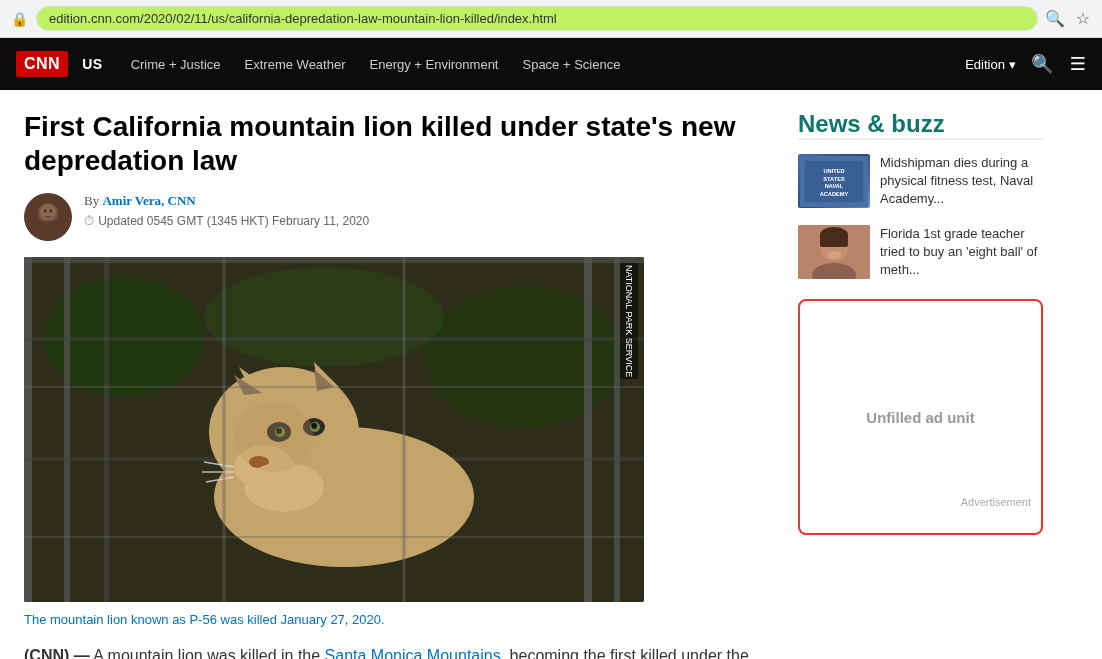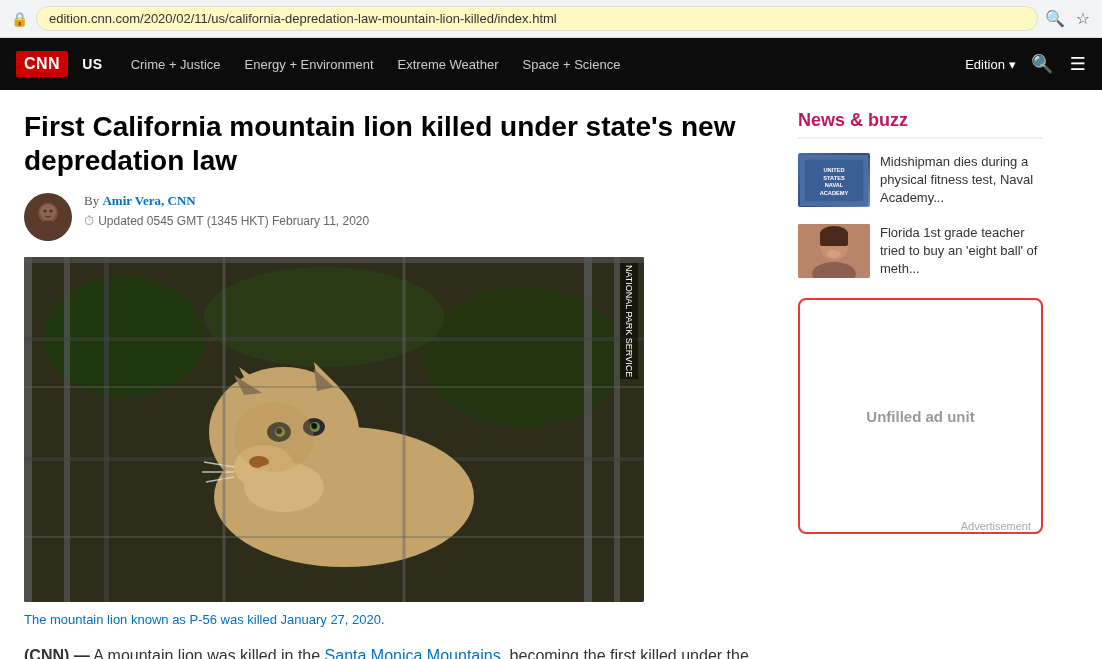--- a/index.html
+++ b/index.html
@@ -12,21 +12,21 @@
     }
     .address-bar {
       display: flex;
       align-items: center;
       padding: 6px 12px;
       gap: 8px;
       background: #f1f3f4;
     }
     .address-bar .url-bar {
       flex: 1;
-      background: #fef9c3;
+      background: #bef264;
       border: 1px solid #ddd;
       border-radius: 20px;
       padding: 4px 12px;
       font-size: 13px;
       color: #333;
       display: flex;
       align-items: center;
       gap: 6px;
     }
     .browser-icon {
@@ -221,25 +221,24 @@
       color: #0073c1;
       text-decoration: none;
     }
 
     
     .sidebar {
       width: 245px;
       flex-shrink: 0;
     }
     .news-buzz-title {
-      font-size: 18px;
-      font-weight: bold;
-      color: #be185d;
+      font-size: 24px;
+      font-weight: bold;
+      color: #0f766e;
       margin-bottom: 14px;
-      padding-bottom: 6px;
       border-bottom: 2px solid #eee;
     }
     .sidebar-item {
       display: flex;
       gap: 10px;
       margin-bottom: 16px;
       align-items: flex-start;
     }
     .sidebar-thumb {
       width: 72px;
@@ -291,21 +290,21 @@
       justify-content: center;
       position: relative;
     }
     .ad-unit-text {
       color: #999;
       font-size: 15px;
       font-weight: bold;
     }
     .ad-label {
       position: absolute;
-      bottom: 0;
+      bottom: 25px;
       right: 10px;
       font-size: 11px;
       color: #aaa;
     }
   </style>
 </head>
 <body>
 
 <div class="browser-chrome">
   <div class="address-bar">
@@ -318,22 +317,22 @@
       <span>☆</span>
     </div>
   </div>
 </div>
 
 <nav class="cnn-nav">
   <div class="cnn-logo">CNN</div>
   <span class="nav-section-label">US</span>
   <div class="nav-links">
     <a class="nav-link">Crime + Justice</a>
+    <a class="nav-link">Extreme Weather</a>
     <a class="nav-link">Energy + Environment</a>
-    <a class="nav-link">Extreme Weather</a>
     <a class="nav-link">Space + Science</a>
   </div>
   <div class="nav-right">
     <div class="edition-btn">
       <span>Edition</span>
       <span>▾</span>
     </div>
     <span class="nav-icon">🔍</span>
     <span class="nav-icon">☰</span>
   </div>

